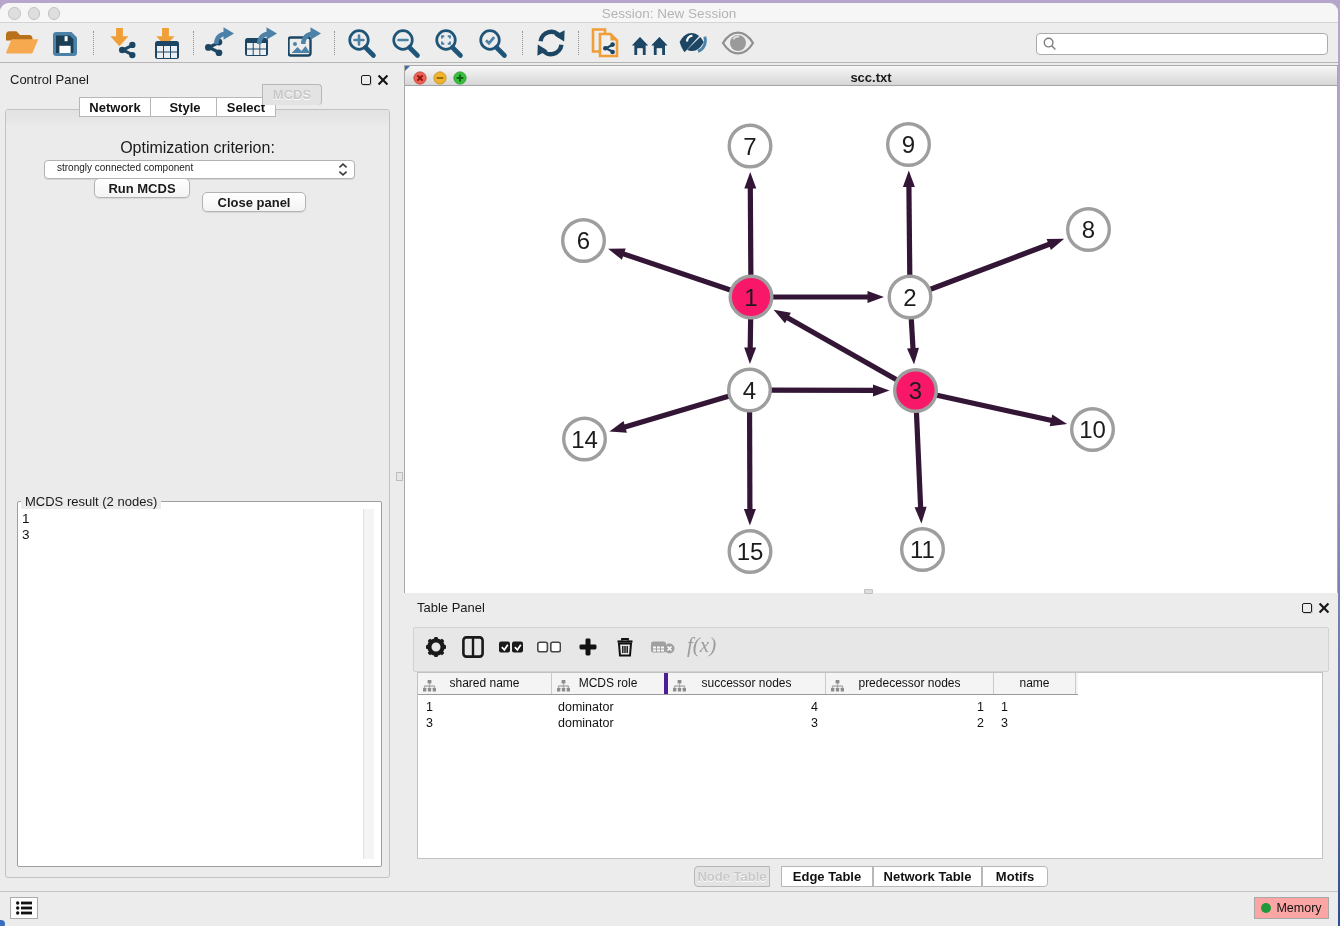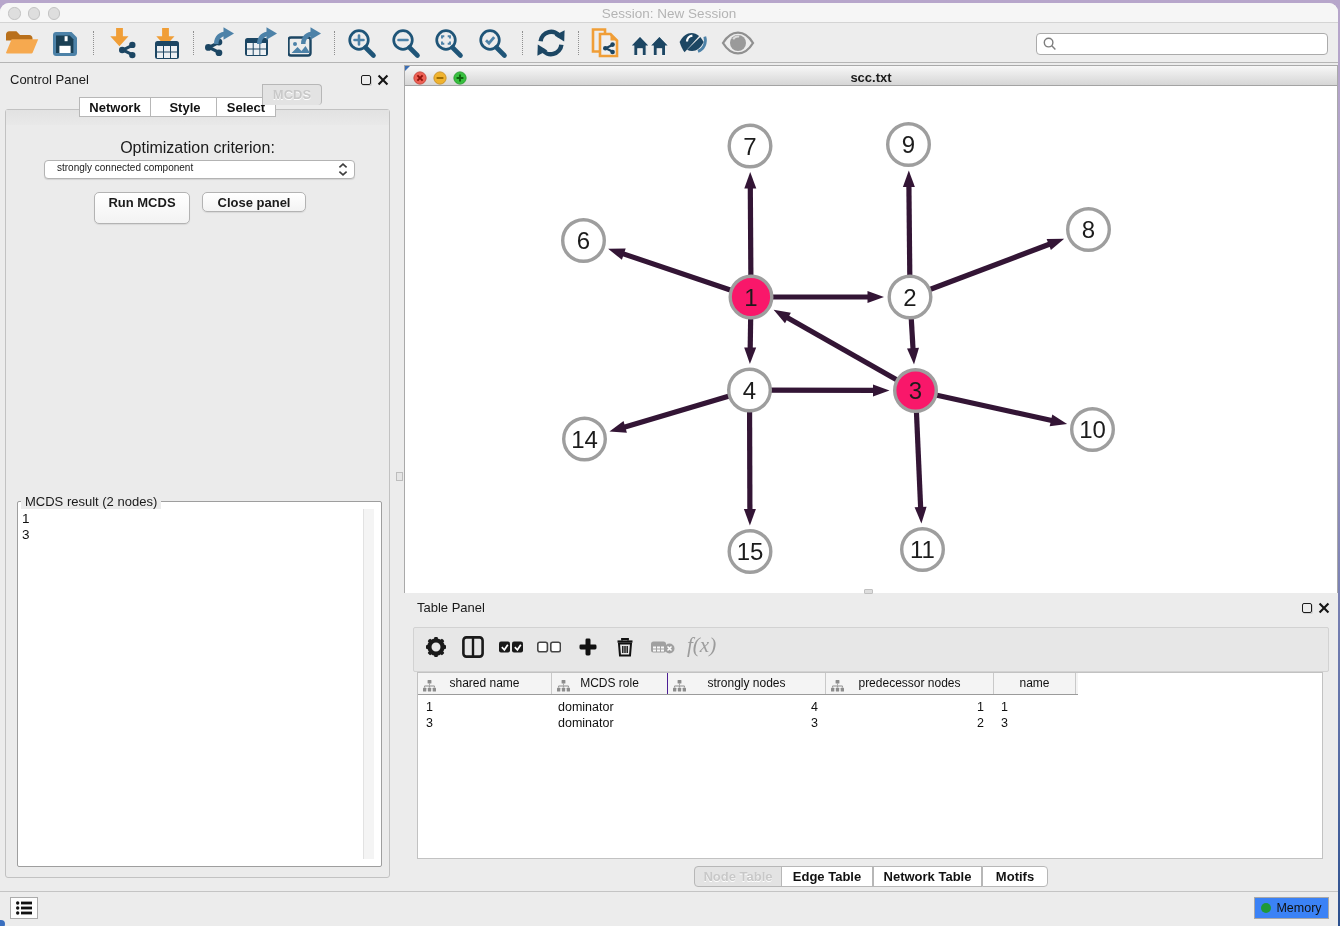--- a/index.html
+++ b/index.html
@@ -181,21 +181,21 @@
 <div class="tab tabsel" style="left:262px;top:84px;width:60px;border-radius:0 4px 4px 0;border-bottom:none;height:21px">MCDS</div>
 
 <div class="abs" style="left:5px;top:139px;width:385px;text-align:center;font-size:16px;color:#1a1a1a">Optimization criterion:</div>
 <div class="abs" style="left:44px;top:160px;width:311px;height:19px;background:#fff;border:1px solid #b3b3b3;border-radius:4px;box-shadow:0 1px 1px rgba(0,0,0,.1)">
  <div style="position:absolute;left:12px;top:1px;font-size:10px;color:#1a1a1a">strongly connected component</div>
  <svg width="10" height="13" viewBox="0 0 10 13" style="position:absolute;right:6px;top:2px">
       <path d="M1.4 4.4L5 1.1l3.6 3.3" stroke="#3d3d3d" stroke-width="1.6" fill="none"></path>
       <path d="M1.4 8.6L5 11.9l3.6-3.3" stroke="#3d3d3d" stroke-width="1.6" fill="none"></path>
     </svg>
 </div>
-<div class="btn" style="left:94px;top:192px;width:96px;height:32px;line-height:19px">Run MCDS</div>
+<div class="btn" style="left:94px;top:178px;width:96px;height:20px;line-height:19px">Run MCDS</div>
 <div class="btn" style="left:202px;top:192px;width:104px;height:20px;line-height:19px">Close panel</div>
 
 <div class="abs" style="left:17px;top:501px;width:365px;height:366px;border:1px solid #9e9e9e;border-radius:2px;background:#fff"></div>
 <div class="abs" style="left:21px;top:494px;background:#ebebeb;padding:0 4px;font-size:13px;color:#1a1a1a">MCDS result (2 nodes)</div>
 <div class="abs" style="left:22px;top:511px;font-size:13.5px;line-height:16px;color:#111">1<br>3</div>
 <div class="abs" style="left:363px;top:509px;width:11px;height:350px;background:#f4f4f4;border-left:1px solid #e2e2e2"></div>
 
 <div class="abs" style="left:396px;top:472px;width:7px;height:9px;background:#e6e6e6;border:1px solid #bdbdbd"></div>
 
 <div class="abs" style="left:404px;top:65px;width:934px;height:528px;background:#fff;border:1px solid #a9a9a9;border-bottom:none"></div>
@@ -336,74 +336,74 @@
             <g fill="#8c8c8c">
               <rect x="4.6" y="0" width="3.8" height="3.6" rx="0.5"></rect>
               <path d="M6.2 3.5h0.7v2H6.2z"></path>
               <path d="M1.5 5.5h10v1h-10z"></path>
               <path d="M1.2 6h0.8v1.5H1.2zM6.2 6h0.7v1.5H6.2zM11.1 6h0.8v1.5h-0.8z"></path>
               <rect x="0" y="7.8" width="3.3" height="3.6" rx="0.5"></rect>
               <rect x="4.85" y="7.8" width="3.3" height="3.6" rx="0.5"></rect>
               <rect x="9.7" y="7.8" width="3.3" height="3.6" rx="0.5"></rect>
             </g>
           </svg></span><span>shared name</span></div>
-  <div class="abs" style="left:134px;top:0;width:116px;height:21px;border-right:1px solid #4c1d95;text-align:center;font-size:12px;line-height:21px;color:#111"><span style="position:absolute;left:5px;top:4px"><svg width="13" height="12" viewBox="0 0 13 12" style="vertical-align:-1px">
+  <div class="abs" style="left:134px;top:0;width:116px;height:21px;border-right:4px solid #4c1d95;text-align:center;font-size:12px;line-height:21px;color:#111"><span style="position:absolute;left:5px;top:4px"><svg width="13" height="12" viewBox="0 0 13 12" style="vertical-align:-1px">
             <g fill="#8c8c8c">
               <rect x="4.6" y="0" width="3.8" height="3.6" rx="0.5"></rect>
               <path d="M6.2 3.5h0.7v2H6.2z"></path>
               <path d="M1.5 5.5h10v1h-10z"></path>
               <path d="M1.2 6h0.8v1.5H1.2zM6.2 6h0.7v1.5H6.2zM11.1 6h0.8v1.5h-0.8z"></path>
               <rect x="0" y="7.8" width="3.3" height="3.6" rx="0.5"></rect>
               <rect x="4.85" y="7.8" width="3.3" height="3.6" rx="0.5"></rect>
               <rect x="9.7" y="7.8" width="3.3" height="3.6" rx="0.5"></rect>
             </g>
           </svg></span><span>MCDS role</span></div>
   <div class="abs" style="left:250px;top:0;width:158px;height:21px;border-right:1px solid #c9c9c9;text-align:center;font-size:12px;line-height:21px;color:#111"><span style="position:absolute;left:5px;top:4px"><svg width="13" height="12" viewBox="0 0 13 12" style="vertical-align:-1px">
             <g fill="#8c8c8c">
               <rect x="4.6" y="0" width="3.8" height="3.6" rx="0.5"></rect>
               <path d="M6.2 3.5h0.7v2H6.2z"></path>
               <path d="M1.5 5.5h10v1h-10z"></path>
               <path d="M1.2 6h0.8v1.5H1.2zM6.2 6h0.7v1.5H6.2zM11.1 6h0.8v1.5h-0.8z"></path>
               <rect x="0" y="7.8" width="3.3" height="3.6" rx="0.5"></rect>
               <rect x="4.85" y="7.8" width="3.3" height="3.6" rx="0.5"></rect>
               <rect x="9.7" y="7.8" width="3.3" height="3.6" rx="0.5"></rect>
             </g>
-          </svg></span><span>strongly nodes</span></div>
+          </svg></span><span>successor nodes</span></div>
   <div class="abs" style="left:408px;top:0;width:168px;height:21px;border-right:1px solid #c9c9c9;text-align:center;font-size:12px;line-height:21px;color:#111"><span style="position:absolute;left:5px;top:4px"><svg width="13" height="12" viewBox="0 0 13 12" style="vertical-align:-1px">
             <g fill="#8c8c8c">
               <rect x="4.6" y="0" width="3.8" height="3.6" rx="0.5"></rect>
               <path d="M6.2 3.5h0.7v2H6.2z"></path>
               <path d="M1.5 5.5h10v1h-10z"></path>
               <path d="M1.2 6h0.8v1.5H1.2zM6.2 6h0.7v1.5H6.2zM11.1 6h0.8v1.5h-0.8z"></path>
               <rect x="0" y="7.8" width="3.3" height="3.6" rx="0.5"></rect>
               <rect x="4.85" y="7.8" width="3.3" height="3.6" rx="0.5"></rect>
               <rect x="9.7" y="7.8" width="3.3" height="3.6" rx="0.5"></rect>
             </g>
           </svg></span><span>predecessor nodes</span></div>
   <div class="abs" style="left:576px;top:0;width:82px;height:21px;border-right:1px solid #c9c9c9;text-align:center;font-size:12px;line-height:21px;color:#111"><span>name</span></div>
  </div>
  <div class="abs" style="left:8px;top:26px;font-size:12.5px;line-height:16px;color:#111">1<br>3</div>
  <div class="abs" style="left:140px;top:26px;font-size:12.5px;line-height:16px;color:#111">dominator<br>dominator</div>
  <div class="abs" style="left:330px;top:26px;width:70px;text-align:right;font-size:12.5px;line-height:16px;color:#111">4<br>3</div>
  <div class="abs" style="left:500px;top:26px;width:66px;text-align:right;font-size:12.5px;line-height:16px;color:#111">1<br>2</div>
  <div class="abs" style="left:583px;top:26px;font-size:12.5px;line-height:16px;color:#111">1<br>3</div>
 </div>
 
-<div class="tab tabsel" style="left:694px;top:866px;width:88px;height:21px;border-radius:4px 0 0 4px">Node Table</div>
+<div class="tab tabsel" style="left:694px;top:866px;width:76px;height:21px;border-radius:4px 0 0 4px">Node Table</div>
 <div class="tab" style="left:781px;top:866px;width:92px;height:21px">Edge Table</div>
 <div class="tab" style="left:873px;top:866px;width:109px;height:21px">Network Table</div>
 <div class="tab" style="left:982px;top:866px;width:66px;height:21px;border-radius:0 4px 4px 0">Motifs</div>
 
 <div class="abs" style="left:0;top:891px;width:1338px;height:35px;background:#ececec;border-top:1px solid #c4c4c4"></div>
 <div class="abs" style="left:10px;top:897px;width:28px;height:22px;background:#fdfdfd;border:1px solid #ababab">
 <svg width="16" height="14" viewBox="0 0 16 14" style="margin:3px 5px">
       <g fill="#111">
         <circle cx="1.7" cy="2" r="1.7"></circle>
         <rect x="5" y="0.6" width="11" height="2.8"></rect>
         <circle cx="1.7" cy="7" r="1.7"></circle>
         <rect x="5" y="5.6" width="11" height="2.8"></rect>
         <circle cx="1.7" cy="12" r="1.7"></circle>
         <rect x="5" y="10.6" width="11" height="2.8"></rect>
       </g>
     </svg>
 </div>
-<div class="abs" style="left:1254px;top:897px;width:75px;height:22px;background:#3b82f6;border:1px solid #a8a8a8;font-size:12.5px;color:#111;text-align:center;line-height:21px"><span style="display:inline-block;width:10px;height:10px;border-radius:50%;background:#1f9939;margin-right:5px;vertical-align:-1px"></span>Memory</div>
+<div class="abs" style="left:1254px;top:897px;width:75px;height:22px;background:#fca5a5;border:1px solid #a8a8a8;font-size:12.5px;color:#111;text-align:center;line-height:21px"><span style="display:inline-block;width:10px;height:10px;border-radius:50%;background:#1f9939;margin-right:5px;vertical-align:-1px"></span>Memory</div>
 <div class="abs" style="left:-3px;top:920px;width:8px;height:8px;border-radius:50%;background:#3a6fbf"></div>
 
 </body></html>

